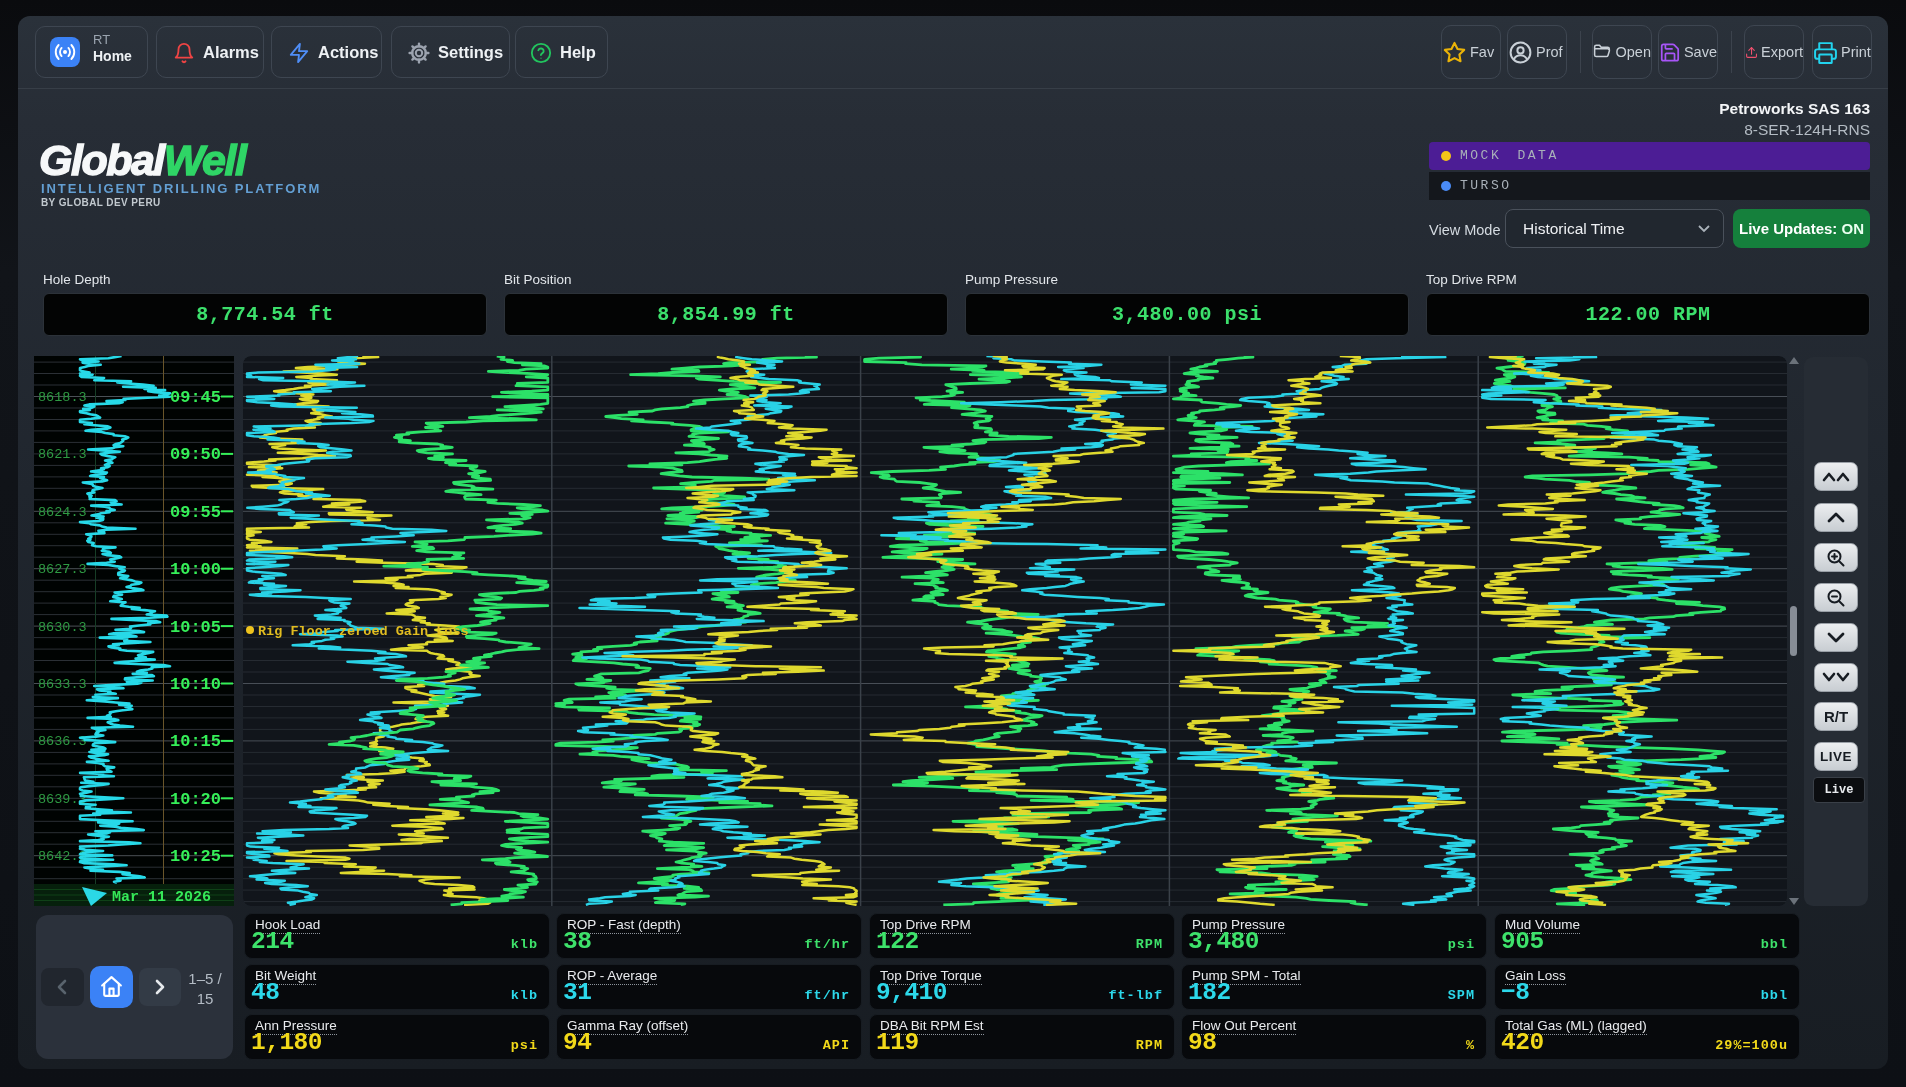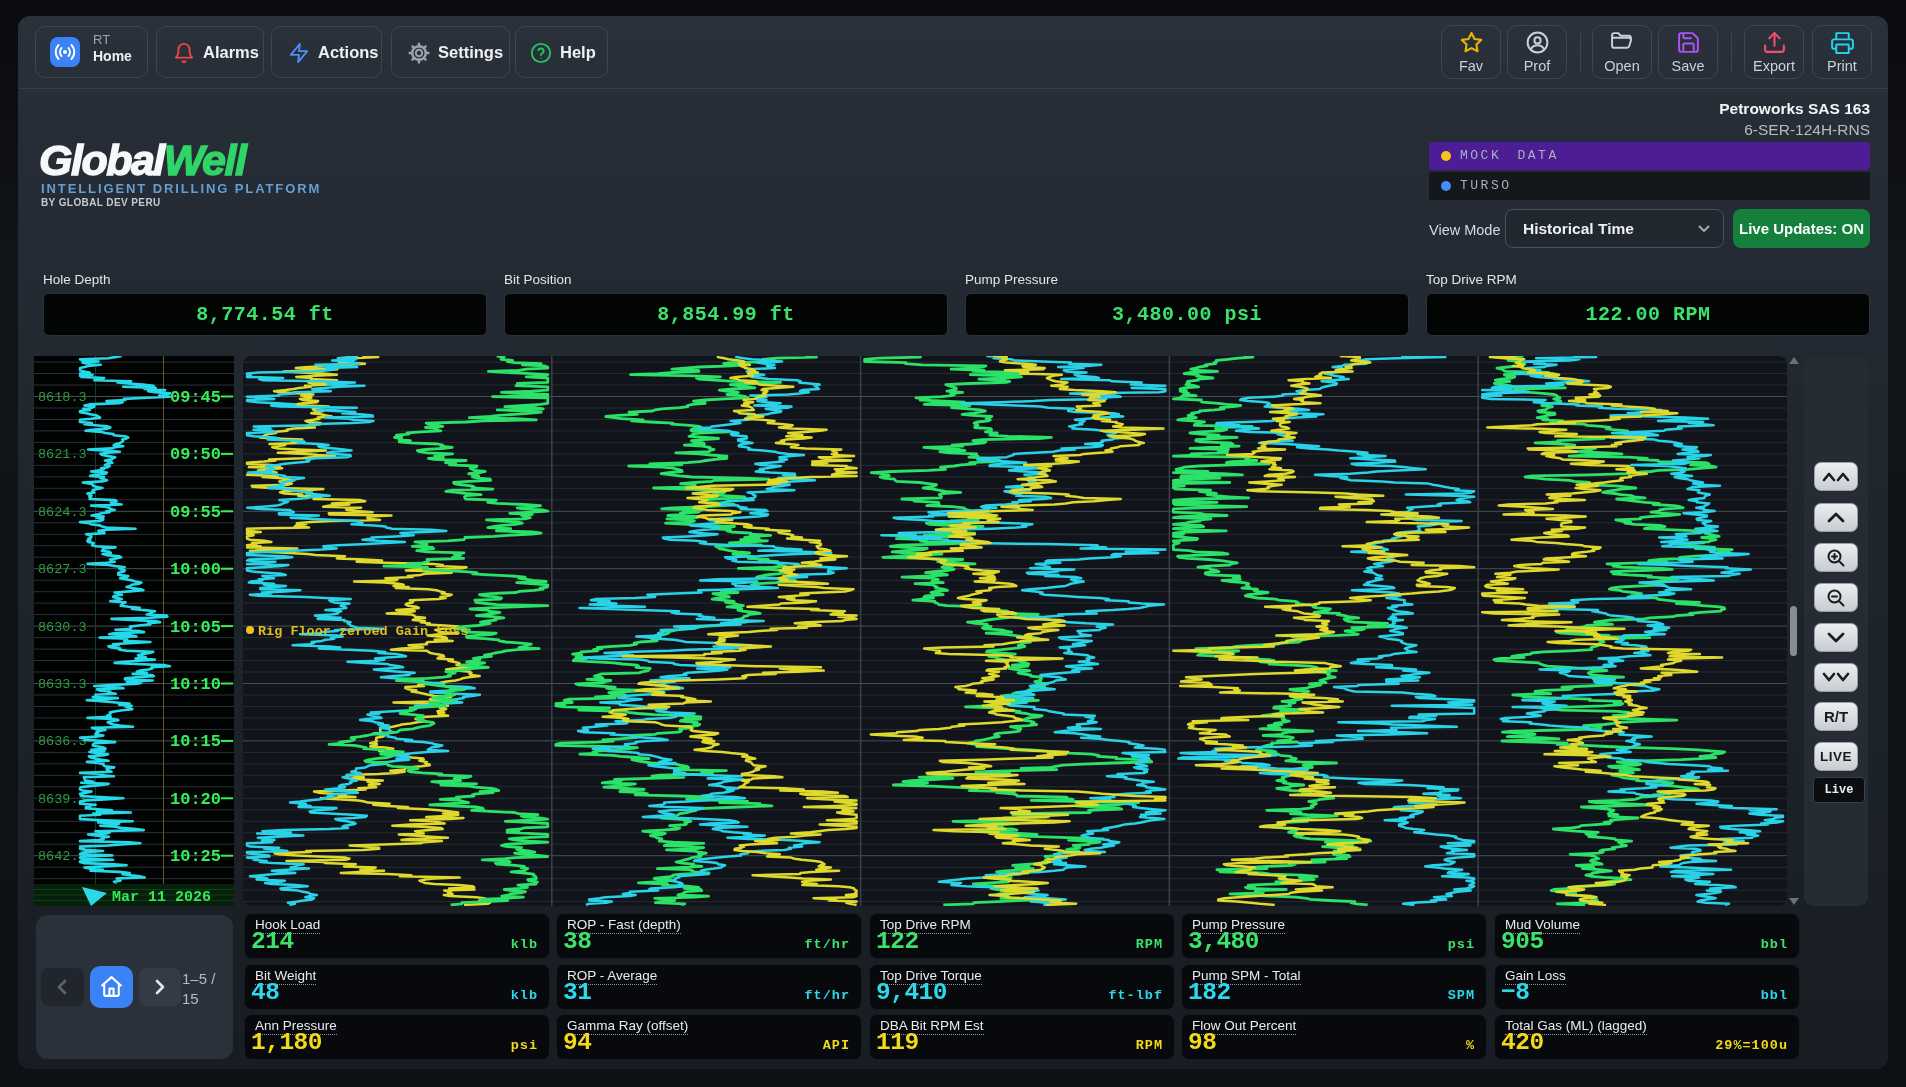--- a/index.html
+++ b/index.html
@@ -3,21 +3,21 @@
 <meta charset="utf-8">
 <style>
 * { margin:0; padding:0; box-sizing:border-box; }
 html,body { width:1906px; height:1087px; overflow:hidden; background:linear-gradient(180deg,#0a0b0e 0%,#111419 25%,#0d1015 100%); font-family:"Liberation Sans",sans-serif; }
 .abs { position:absolute; }
 #panel { position:absolute; left:18px; top:16px; width:1870px; height:1053px; border-radius:12px;
   background:linear-gradient(180deg,#2a313a 0%,#272d36 10%,#20262e 45%,#181d23 100%); }
 .navbtn { position:absolute; top:26px; height:52px; border:1.5px solid #3e4651; border-radius:10px;
   display:flex; align-items:center; color:#eef1f4; font-weight:bold; font-size:16.5px; }
 .rbtn { position:absolute; top:25px; width:60px; height:54px; border:1.5px solid #3e4651; border-radius:10px;
-  display:flex; flex-direction:column; align-items:center; justify-content:center; gap:3px;
+  display:flex; flex-direction:row; align-items:center; justify-content:flex-start; gap:3px;
   color:#c9d0d7; font-size:14.5px; }
 .vsep { position:absolute; top:31px; width:1px; height:42px; background:#3c434d; }
 .mlabel { position:absolute; color:#e2e6ea; font-size:13.5px; }
 .mbox { position:absolute; width:444px; height:43px; background:#030404; border:1px solid #2c3239; border-radius:6px;
   display:flex; align-items:center; justify-content:center;
   font-family:"Liberation Mono",monospace; font-weight:bold; font-size:20px; letter-spacing:0.5px; color:#3ce06c; }
 .cell { position:absolute; width:306px; height:46px; background:#07090c; border:1px solid #171c22; border-radius:8px; }
 .cell .lbl { position:absolute; left:10px; top:3px; color:#e9ebee; font-size:13.5px;
   border-bottom:1px dotted #8d949c; padding-bottom:1px; }
 .cell .val { position:absolute; left:6px; bottom:3px; font-family:"Liberation Mono",monospace; font-weight:bold; font-size:24.5px; letter-spacing:-0.5px; }
@@ -126,32 +126,32 @@
     <span>Print</span>
 </div>
 
 <div class="abs" style="left:18px;top:88px;width:1870px;height:1px;background:#373e47"></div>
 
 <div class="abs" style="left:39px;top:136px;font-size:43px;font-weight:bold;font-style:italic;letter-spacing:-1.5px;color:#f6f8f9;-webkit-text-stroke:1.4px #f6f8f9">Global<span style="color:#2fd566;-webkit-text-stroke:1.4px #2fd566">Well</span></div>
 <div class="abs" style="left:41px;top:181px;font-size:13px;font-weight:bold;letter-spacing:1.9px;color:#639fd3">INTELLIGENT DRILLING PLATFORM</div>
 <div class="abs" style="left:41px;top:197px;font-size:10px;font-weight:bold;letter-spacing:0.4px;color:#c2c9cf">BY GLOBAL DEV PERU</div>
 
 <div class="abs" style="right:36px;top:100px;font-size:15.5px;font-weight:bold;color:#f3f5f7">Petroworks SAS 163</div>
-<div class="abs" style="right:36px;top:121px;font-size:15.5px;color:#b4bcc4">6-SER-124H-RNS</div>
+<div class="abs" style="right:36px;top:121px;font-size:15.5px;color:#b4bcc4">8-SER-124H-RNS</div>
 <div class="abs" style="left:1429px;top:142px;width:441px;height:28px;background:#4c1d95;border-radius:4px">
   <div class="abs" style="left:12px;top:9px;width:10px;height:10px;border-radius:50%;background:#f5c518"></div>
   <div class="abs" style="left:31px;top:0;line-height:28px;font-family:'Liberation Mono',monospace;font-size:13px;letter-spacing:2.5px;word-spacing:6px;color:#a9b1b9">MOCK DATA</div>
 </div>
 <div class="abs" style="left:1429px;top:172px;width:441px;height:28px;background:#14171c;border-radius:0">
   <div class="abs" style="left:12px;top:9px;width:10px;height:10px;border-radius:50%;background:#4a8cf7"></div>
   <div class="abs" style="left:31px;top:0;line-height:28px;font-family:'Liberation Mono',monospace;font-size:13px;letter-spacing:2.5px;color:#a9b1b9">TURSO</div>
 </div>
 <div class="abs" style="left:1429px;top:222px;font-size:14.5px;color:#d5dbe1">View Mode</div>
 <div class="abs" style="left:1505px;top:209px;width:219px;height:39px;background:#21272f;border:1px solid #4a515b;border-radius:8px">
-  <div class="abs" style="left:17px;top:0;line-height:37px;font-size:15.5px;font-weight:700;color:#eef0f3">Historical Time</div>
+  <div class="abs" style="left:17px;top:0;line-height:37px;font-size:15.5px;font-weight:400;color:#eef0f3">Historical Time</div>
   <svg class="abs" style="right:12px;top:13px" width="14" height="12" viewBox="0 0 14 12" fill="none" stroke="#aab2ba" stroke-width="1.8" xmlns="http://www.w3.org/2000/svg">
       <path d="m2 3 5 5 5-5"></path>
     </svg>
 </div>
 <div class="abs" style="left:1733px;top:209px;width:137px;height:39px;background:#15803c;border-radius:8px;text-align:center;line-height:39px;font-size:15px;font-weight:bold;color:#fff">Live Updates: <span style="color:#eafff0">ON</span></div>
 
 <div class="mlabel" style="left:43px;top:272px">Hole Depth</div>
 <div class="mbox" style="left:43px;top:293px">8,774.54 ft</div>
 <div class="mlabel" style="left:504px;top:272px">Bit Position</div>
 <div class="mbox" style="left:504px;top:293px">8,854.99 ft</div>
@@ -284,21 +284,21 @@
     <path d="m3 11 9-8 9 8"></path>
       <path d="M5 9.3V20a1 1 0 0 0 1 1h12a1 1 0 0 0 1-1V9.3"></path>
       <path d="M10 21v-7h4v7"></path>
   </svg>
 </div>
 <div class="abs" style="left:139px;top:968px;width:42px;height:38px;background:#333b46;border-radius:8px">
   <svg class="abs" style="left:14px;top:11px" width="14" height="16" viewBox="0 0 14 16" fill="none" stroke="#e6e9ec" stroke-width="2.6" stroke-linecap="round" stroke-linejoin="round" xmlns="http://www.w3.org/2000/svg">
       <path d="m4 2 6 6-6 6"></path>
     </svg>
 </div>
-<div class="abs" style="left:182px;top:969px;width:46px;font-size:15px;color:#b3bbc4;line-height:20px">1–5 /<br>15</div>
+<div class="abs" style="left:182px;top:969px;width:46px;font-size:15px;color:#b3bbc4;text-align:center;line-height:20px">1–5 /<br>15</div>
 
 <div class="cell" style="left:244px;top:913.0px">
     <span class="lbl">Hook Load</span>
     <span class="val r1">214</span>
     <span class="unit r1">klb</span>
   </div>
 <div class="cell" style="left:556px;top:913.0px">
     <span class="lbl">ROP - Fast (depth)</span>
     <span class="val r1">38</span>
     <span class="unit r1">ft/hr</span>

